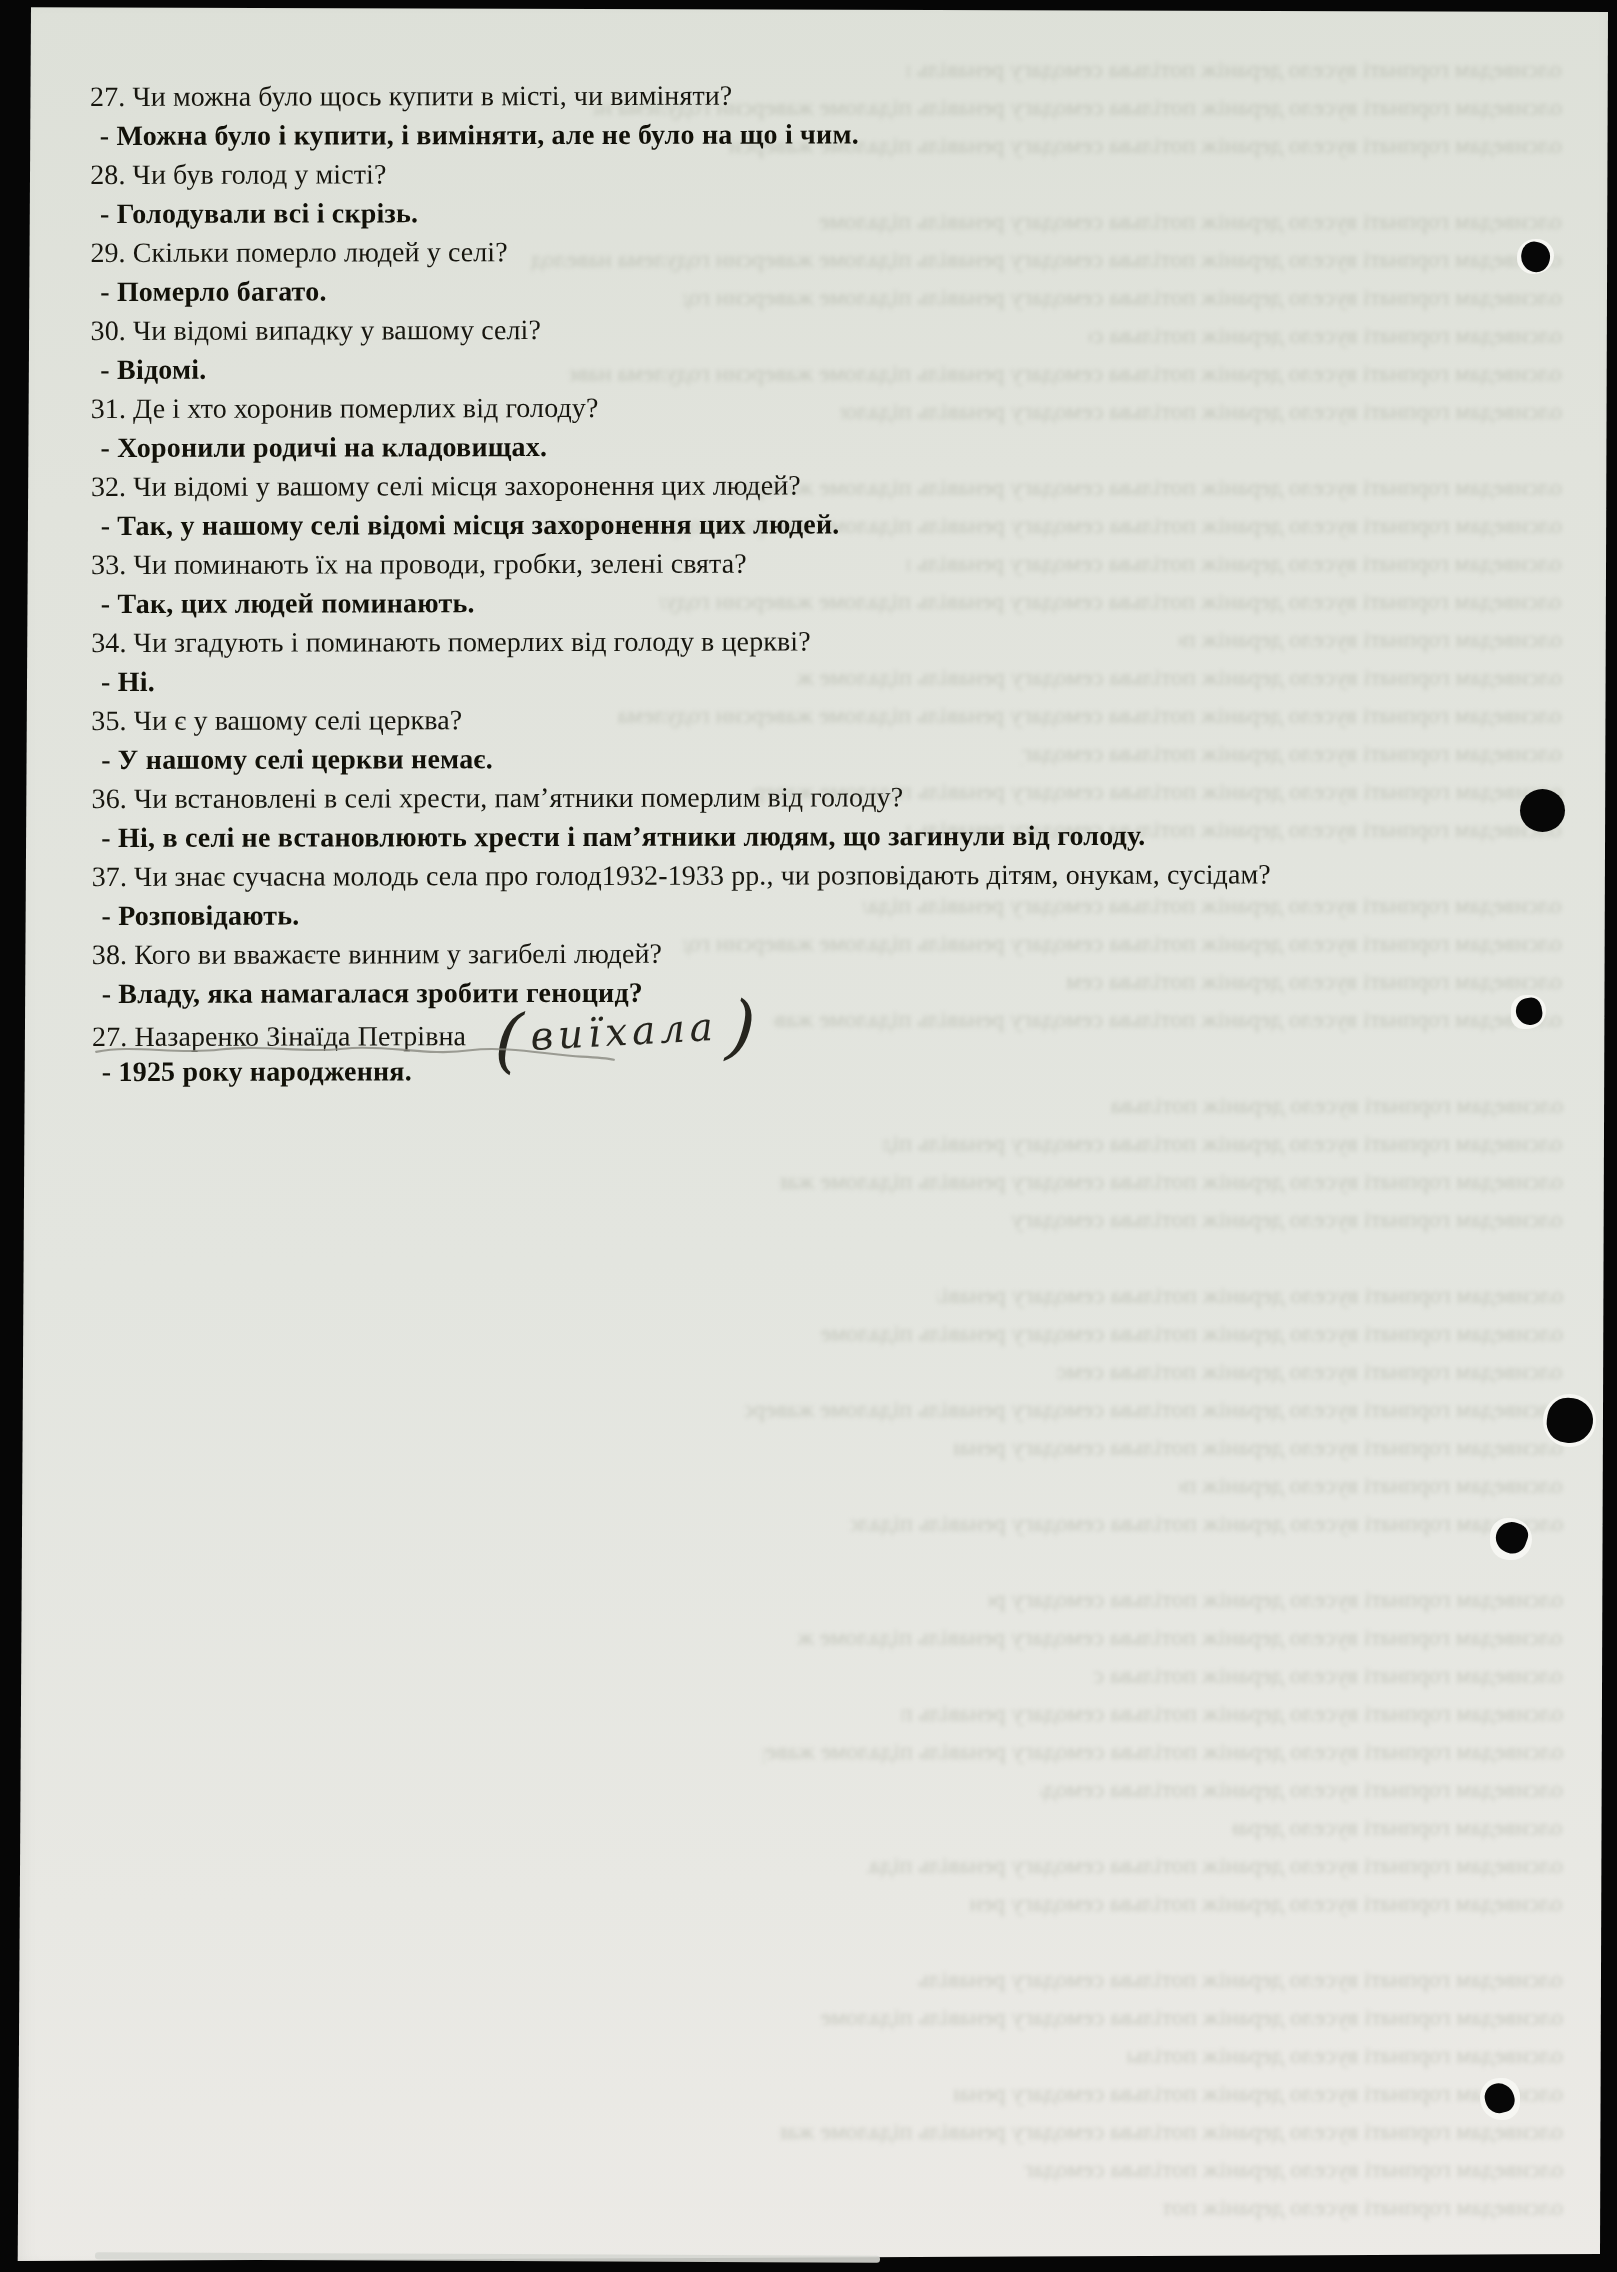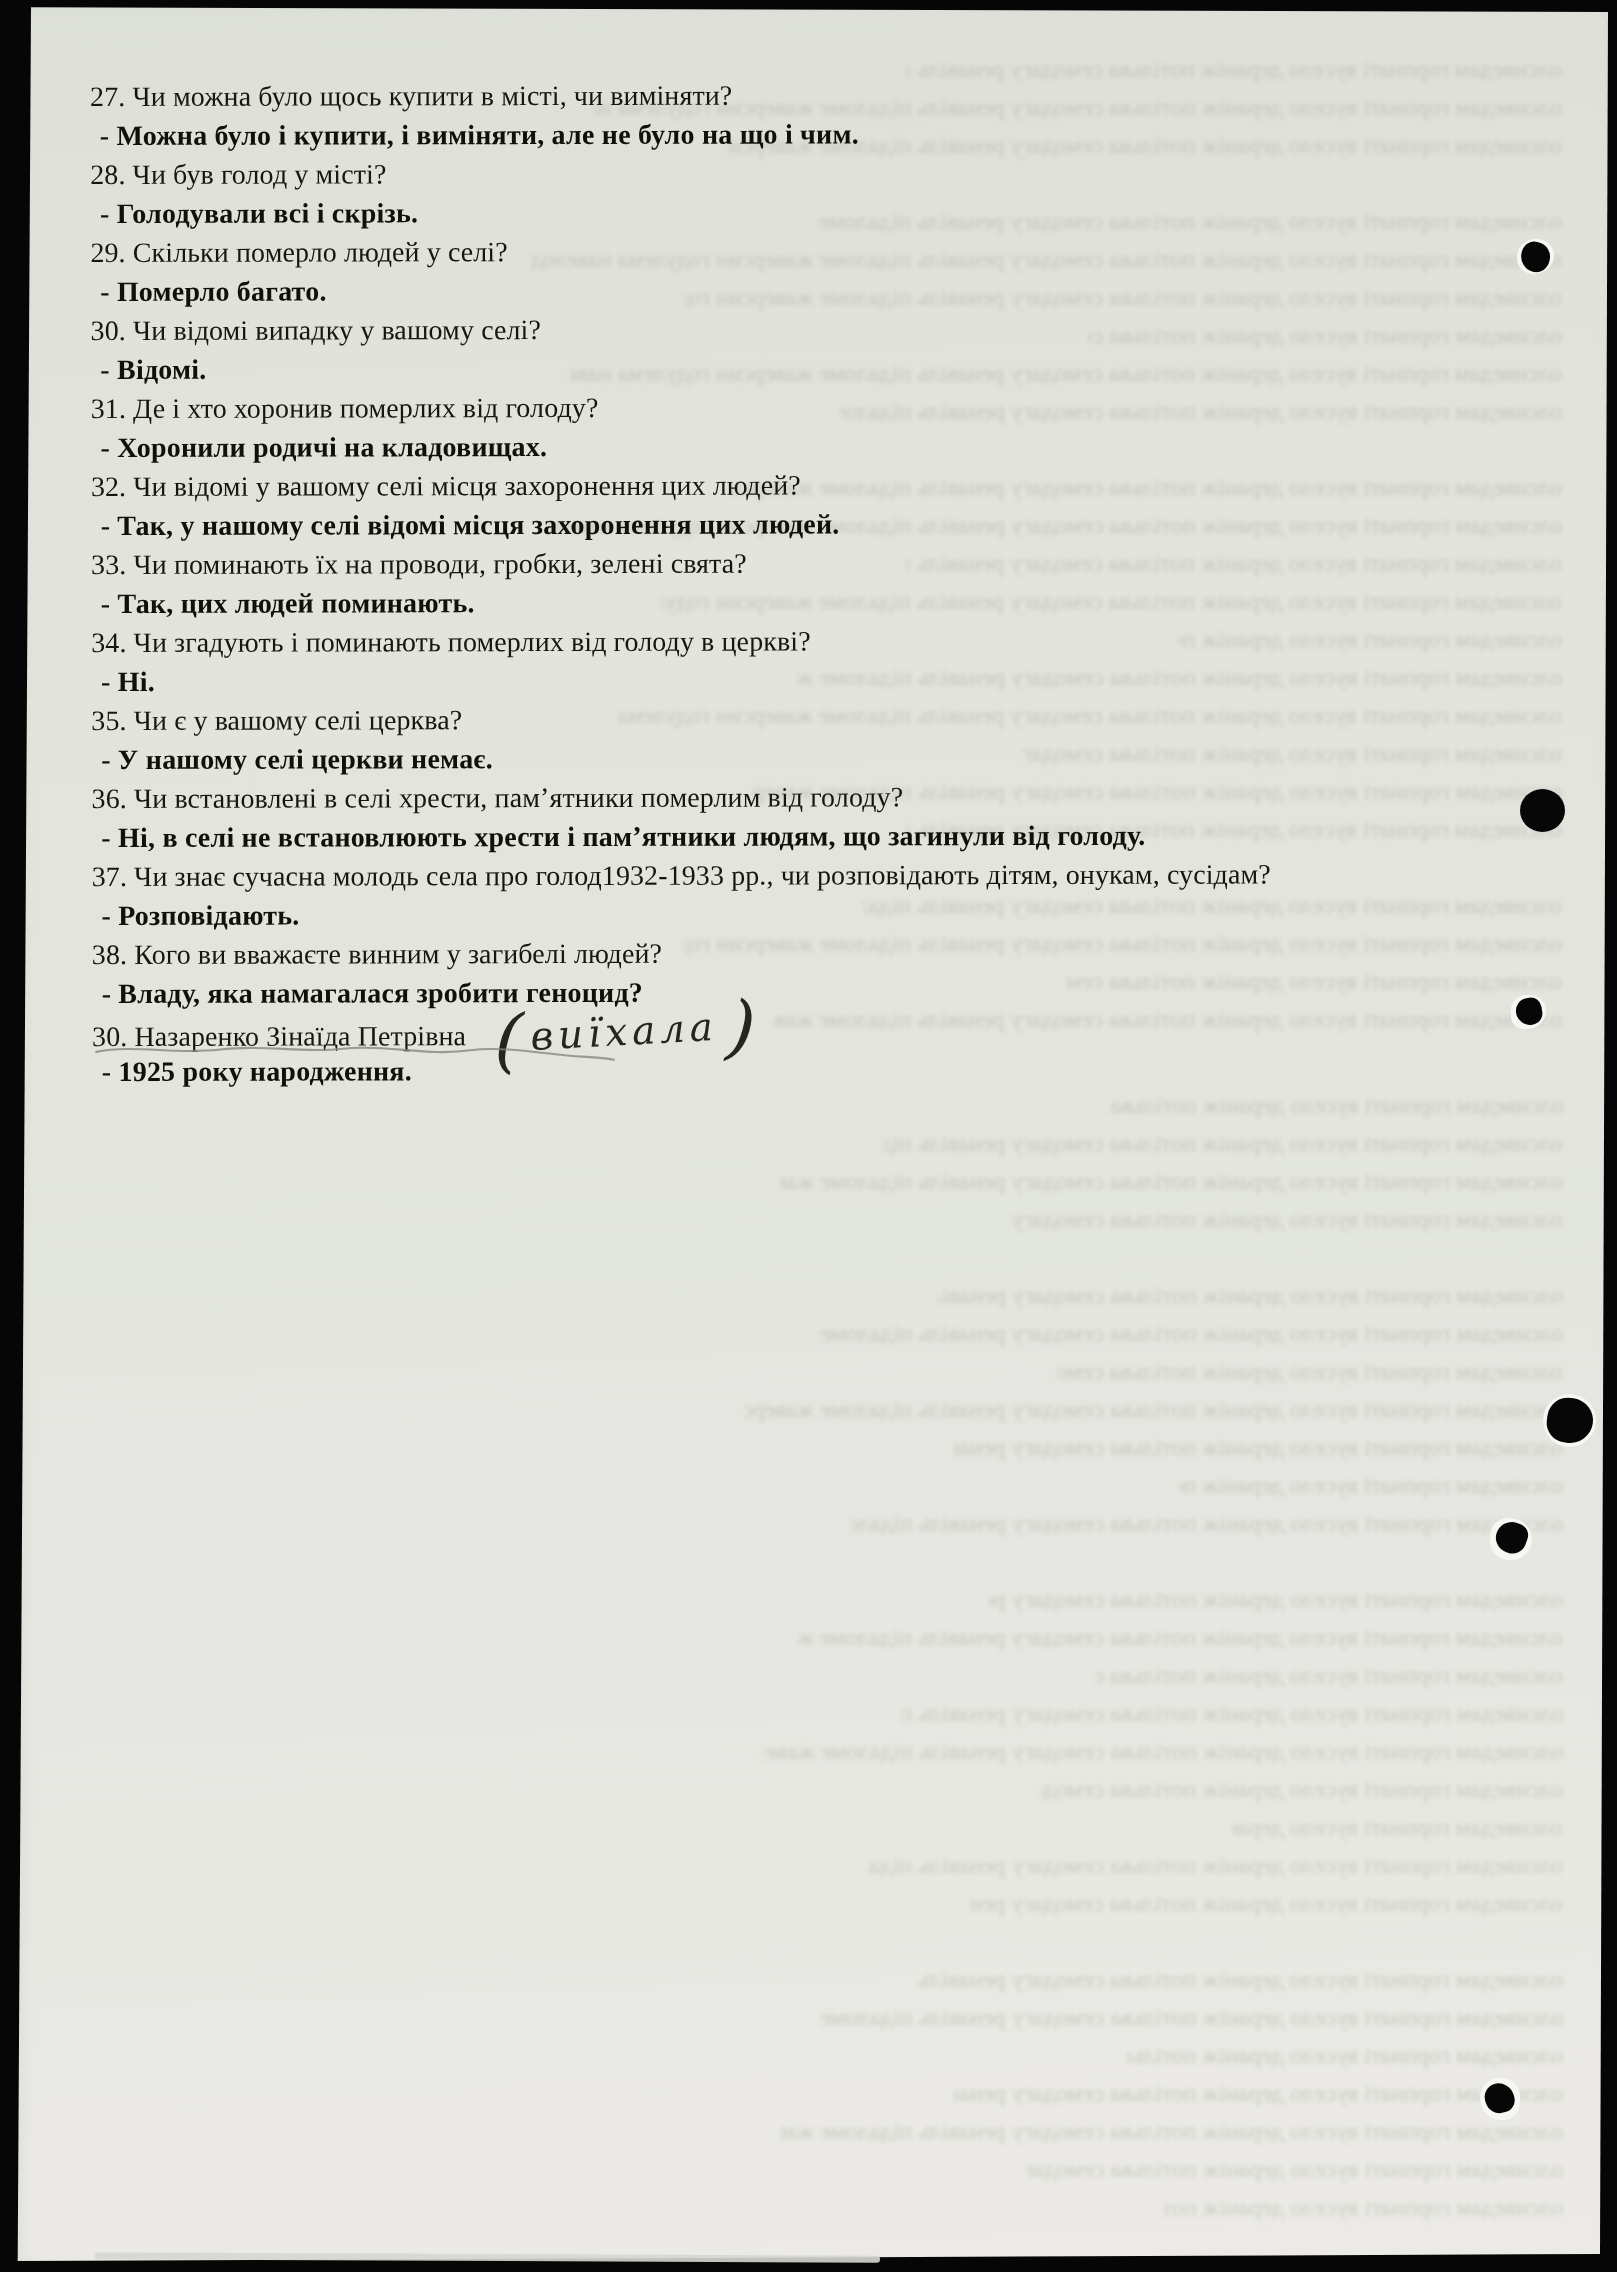--- a/index.html
+++ b/index.html
@@ -182,21 +182,21 @@
   <div class="line a">- Ні.</div>
   <div class="line q">35. Чи є у вашому селі церква?</div>
   <div class="line a">- У нашому селі церкви немає.</div>
   <div class="line q">36. Чи встановлені в селі хрести, пам’ятники померлим від голоду?</div>
   <div class="line a">- Ні, в селі не встановлюють хрести і пам’ятники людям, що загинули від голоду.</div>
   <div class="line q">37. Чи знає сучасна молодь села про голод1932-1933 рр., чи розповідають дітям, онукам, сусідам?</div>
   <div class="line a">- Розповідають.</div>
   <div class="line q">38. Кого ви вважаєте винним у загибелі людей?</div>
   <div class="line a">- Владу, яка намагалася зробити геноцид?</div>
   <div class="line q">
-    <span>30. Назаренко Зінаїда Петрівна</span><span class="hand"><span class="paren open">(</span><span class="word">виїхала</span><span class="paren close">)</span></span>
+    <span>27. Назаренко Зінаїда Петрівна</span><span class="hand"><span class="paren open">(</span><span class="word">виїхала</span><span class="paren close">)</span></span>
   </div>
   <div class="line a">- 1925 року народження.</div>
 </div>
 
 <svg class="squiggle" width="532" height="27" viewBox="0 0 660 34">
   <path d="M4,20 C50,10 105,24 160,17 C215,10 260,22 315,16 C370,10 420,26 475,18 C520,12 575,24 615,26 C635,27 648,28 656,30" fill="none" stroke="#84847b" stroke-width="2.6" stroke-linecap="round" opacity="0.9"></path>
 </svg>
 
 <div class="hole" id="hole1" style="left:1521px;top:242px;">
     <div class="halo"></div>

